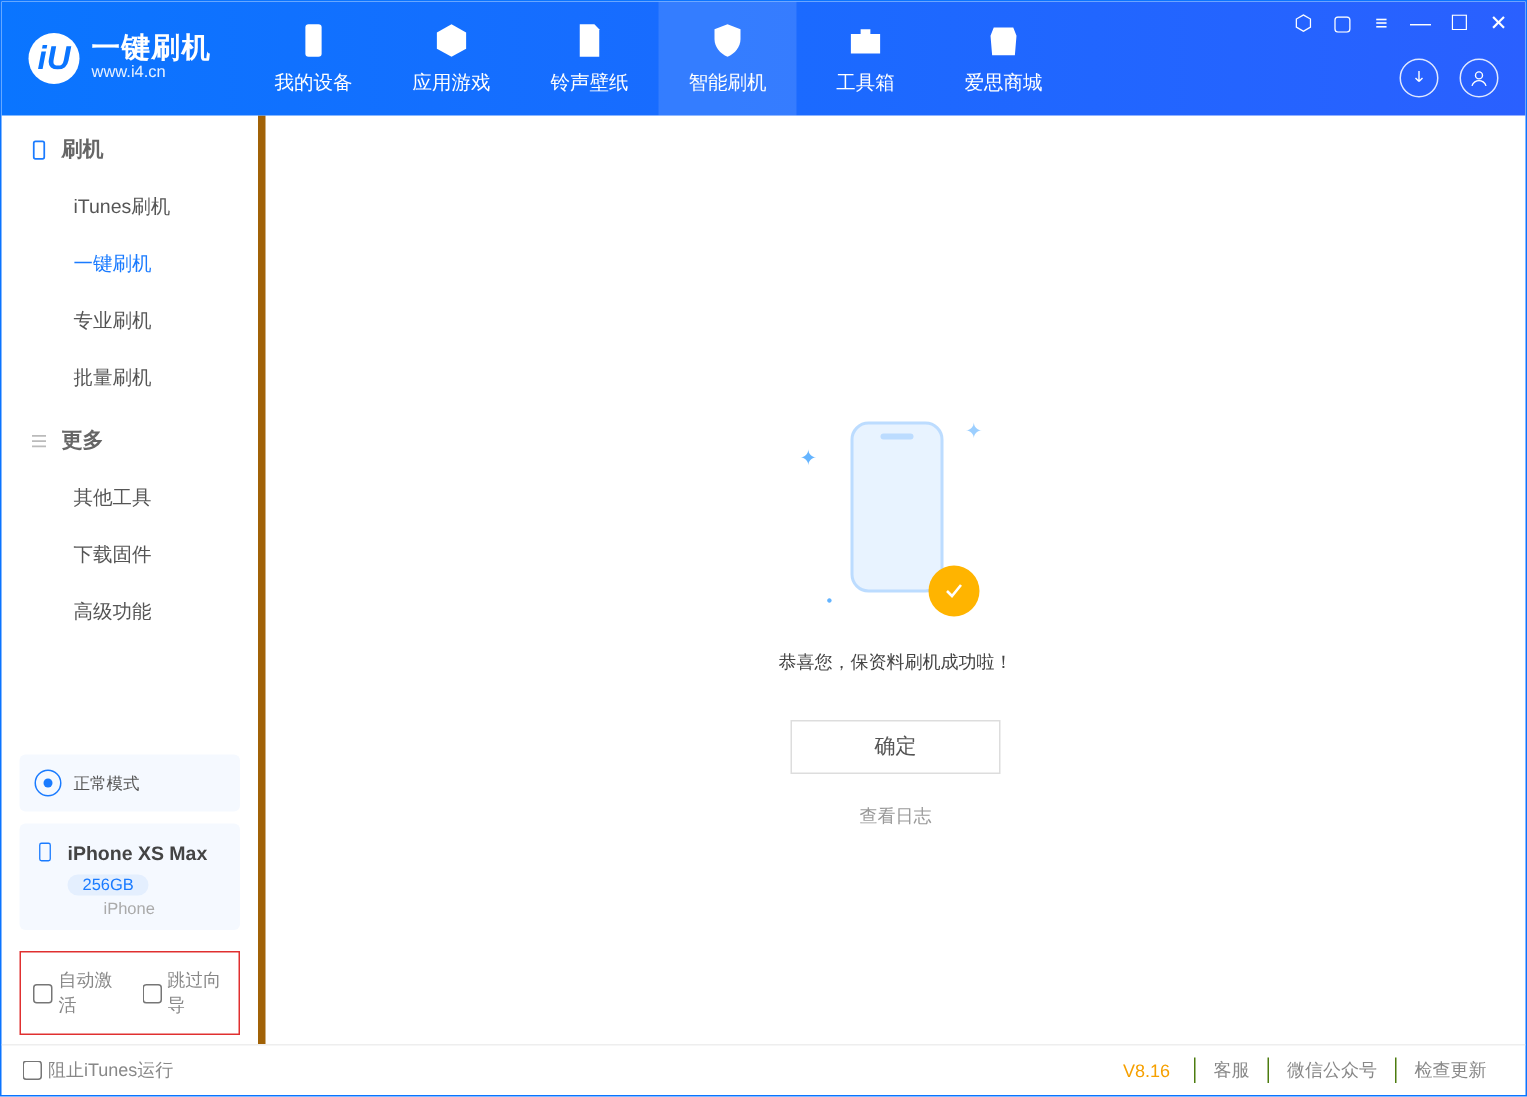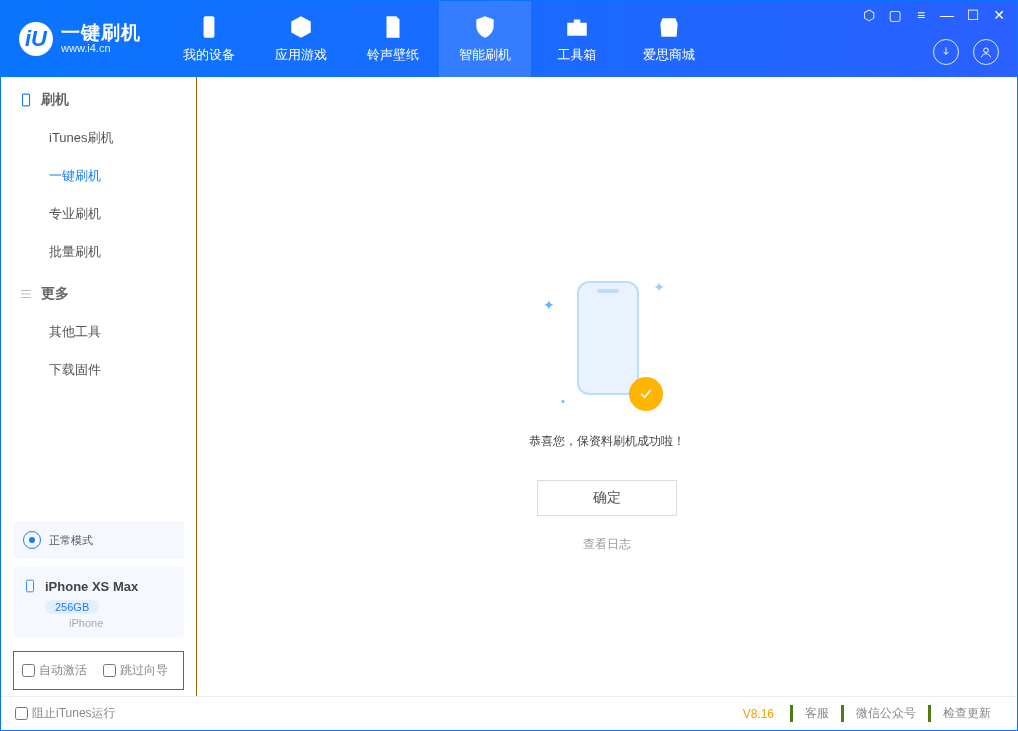--- a/index.html
+++ b/index.html
@@ -19,21 +19,21 @@
 .win-ctrl { position: absolute; top: 6px; right: 10px; display: flex; gap: 10px; font-size: 14px; }
 .win-ctrl span { cursor: pointer; width: 16px; text-align: center; }
 .head-circ { position: absolute; bottom: 12px; right: 18px; display: flex; gap: 14px; }
 .head-circ .ic { width: 26px; height: 26px; border: 1.6px solid rgba(255,255,255,.85); border-radius: 50%; display: flex; align-items: center; justify-content: center; cursor: pointer; }
 .head-circ .ic svg { width: 14px; height: 14px; stroke: #fff; fill: none; stroke-width: 1.6; }
 
 
 .body { display: flex; height: 619px; }
 
 
-.sidebar { width: 196px; border-right: 1px solid #a16207; display: flex; flex-direction: column; font-size: 13px; color: #555; }
+.sidebar { width: 176px; border-right: 5px solid #a16207; display: flex; flex-direction: column; font-size: 13px; color: #555; }
 .side-group-hd { display: flex; align-items: center; padding: 14px 18px 10px; font-size: 14px; color: #666; font-weight: 600; }
 .side-group-hd .icn { width: 14px; height: 14px; margin-right: 8px; }
 .side-item { padding: 10px 18px 10px 48px; cursor: pointer; color: #555; }
 .side-item.active { color: #1a7bff; }
 
 .side-spacer { flex: 1; }
 .dev-card { margin: 8px 12px; padding: 10px 10px; background: #f5f9ff; border-radius: 4px; display: flex; align-items: center; font-size: 11px; color: #555; }
 .dev-card .dot-icn { width: 18px; height: 18px; border: 1.5px solid #1a7bff; border-radius: 50%; margin-right: 8px; display: inline-flex; align-items: center; justify-content: center; }
 .dev-card .dot-icn::before { content: ""; width: 6px; height: 6px; background: #1a7bff; border-radius: 50%; }
 .device-card2 { margin: 0 12px 8px; padding: 10px 10px 8px; background: #f5f9ff; border-radius: 4px; }
@@ -60,21 +60,21 @@
 .sparkle.c { left: 4px; bottom: 0; font-size:11px; }
 .success-msg { font-size: 12px; color: #444; margin-bottom: 30px; }
 .ok-btn { width: 140px; height: 36px; border: 1px solid #ddd; background: #fff; color: #555; font-size: 14px; cursor: pointer; }
 .view-log { margin-top: 20px; font-size: 12px; color: #999; cursor: pointer; }
 
 
 .footer { height: 34px; border-top: 1px solid #eee; display: flex; align-items: center; padding: 0 14px; font-size: 12px; color: #888; }
 .footer label { display: flex; align-items: center; gap: 4px; cursor: pointer; }
 .footer .spacer { flex: 1; }
 .footer .ver { color: #f6a000; margin-right: 16px; }
-.footer .lnk { color: #888; padding: 0 12px; border-left: 3px solid #4d7c0f; cursor:pointer; }
+.footer .lnk { color: #888; padding: 0 12px; border-left: 1px solid #4d7c0f; cursor:pointer; }
 .footer .lnk:first-of-type { border-left: none; }
 </style>
 </head>
 <body>
 
 <div class="header">
   <div class="logo-block">
     <div class="logo-circle">iU</div>
     <div>
       <div class="logo-text-top">一键刷机</div>
@@ -158,20 +158,21 @@
     <div class="side-item">批量刷机</div>
 
     <div class="side-group-hd">
       <svg class="icn" viewBox="0 0 24 24">
           <path d="M4 6h16M4 12h16M4 18h16" stroke="#bbb" stroke-width="2"></path>
         </svg>
       <span>更多</span>
     </div>
     <div class="side-item">其他工具</div>
     <div class="side-item">下载固件</div>
+    <div class="side-item">高级功能</div>
 
     <div class="side-spacer"></div>
 
     <div class="dev-card">
       <span class="dot-icn"></span>
       <span>正常模式</span>
     </div>
 
     <div class="device-card2">
       <div class="row1">

